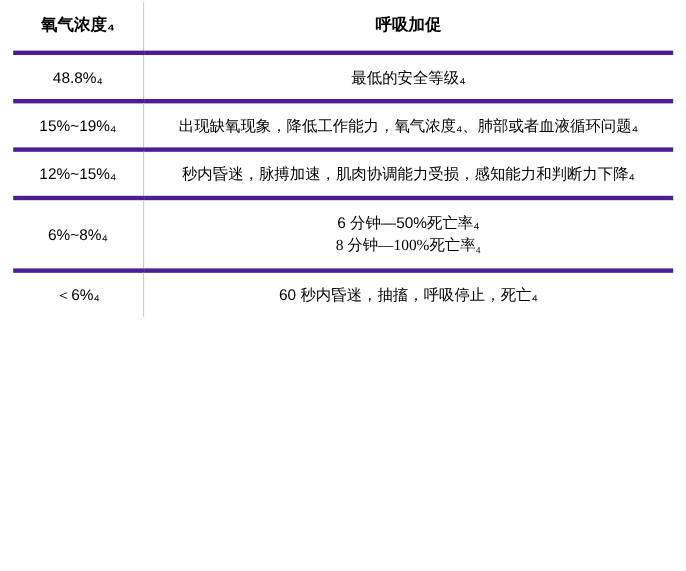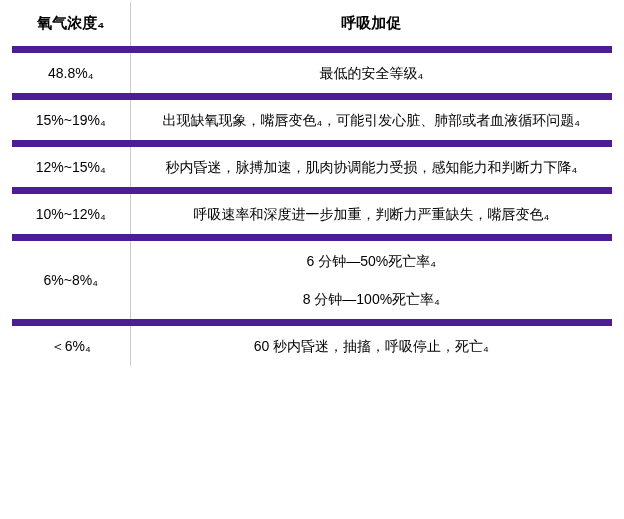--- a/index.html
+++ b/index.html
@@ -26,21 +26,21 @@
     border-collapse: collapse;
     table-layout: fixed;
     margin-top: 2px;
   }
   table.oxygen-table col.col-conc { width: 118px; }
   table.oxygen-table col.col-effect { width: 482px; }
 
   table.oxygen-table th,
   table.oxygen-table td {
     border-top: 1px solid #cccccc;
-    border-bottom: 7px solid #4c1d95;
+    border-bottom: 4px solid #4c1d95;
     padding: 9px 6px;
     font-size: 14px;
     line-height: 22px;
     vertical-align: middle;
     text-align: center;
   }
   table.oxygen-table th {
     font-weight: bold;
     font-size: 15px;
     padding-top: 10px;
@@ -50,21 +50,21 @@
   table.oxygen-table .col-left-cell {
     border-right: 1px solid #cccccc;
   }
   table.oxygen-table tr:last-child td {
     border-bottom: none;
   }
   .effect-line {
     display: block;
   }
   .effect-line + .effect-line {
-    margin-top: 16px;
+    font-family: Liberation Serif, serif;
   }
   .pad-row td {
     padding-top: 14px;
     padding-bottom: 14px;
   }
   .tall-row td {
     padding-top: 16px;
     padding-bottom: 16px;
   }
 </style>
@@ -86,33 +86,27 @@
     <tbody>
       <tr>
         <td class="col-left-cell">48.8%₄</td>
         <td>
           <span class="effect-line">最低的安全等级₄</span>
         </td>
       </tr>
       <tr>
         <td class="col-left-cell">15%~19%₄</td>
         <td>
-          <span class="effect-line">出现缺氧现象，嘴唇变色₄，可能引发心脏、肺部或者血液循环问题₄</span>
+          <span class="effect-line">出现缺氧现象，降低工作能力，氧气浓度₄、肺部或者血液循环问题₄</span>
         </td>
       </tr>
       <tr>
         <td class="col-left-cell">12%~15%₄</td>
         <td>
           <span class="effect-line">秒内昏迷，脉搏加速，肌肉协调能力受损，感知能力和判断力下降₄</span>
-        </td>
-      </tr>
-      <tr>
-        <td class="col-left-cell">10%~12%₄</td>
-        <td>
-          <span class="effect-line">呼吸速率和深度进一步加重，判断力严重缺失，嘴唇变色₄</span>
         </td>
       </tr>
       <tr class="tall-row">
         <td class="col-left-cell">6%~8%₄</td>
         <td>
           <span class="effect-line">6 分钟—50%死亡率₄</span>
           <span class="effect-line">8 分钟—100%死亡率₄</span>
         </td>
       </tr>
       <tr class="pad-row">

